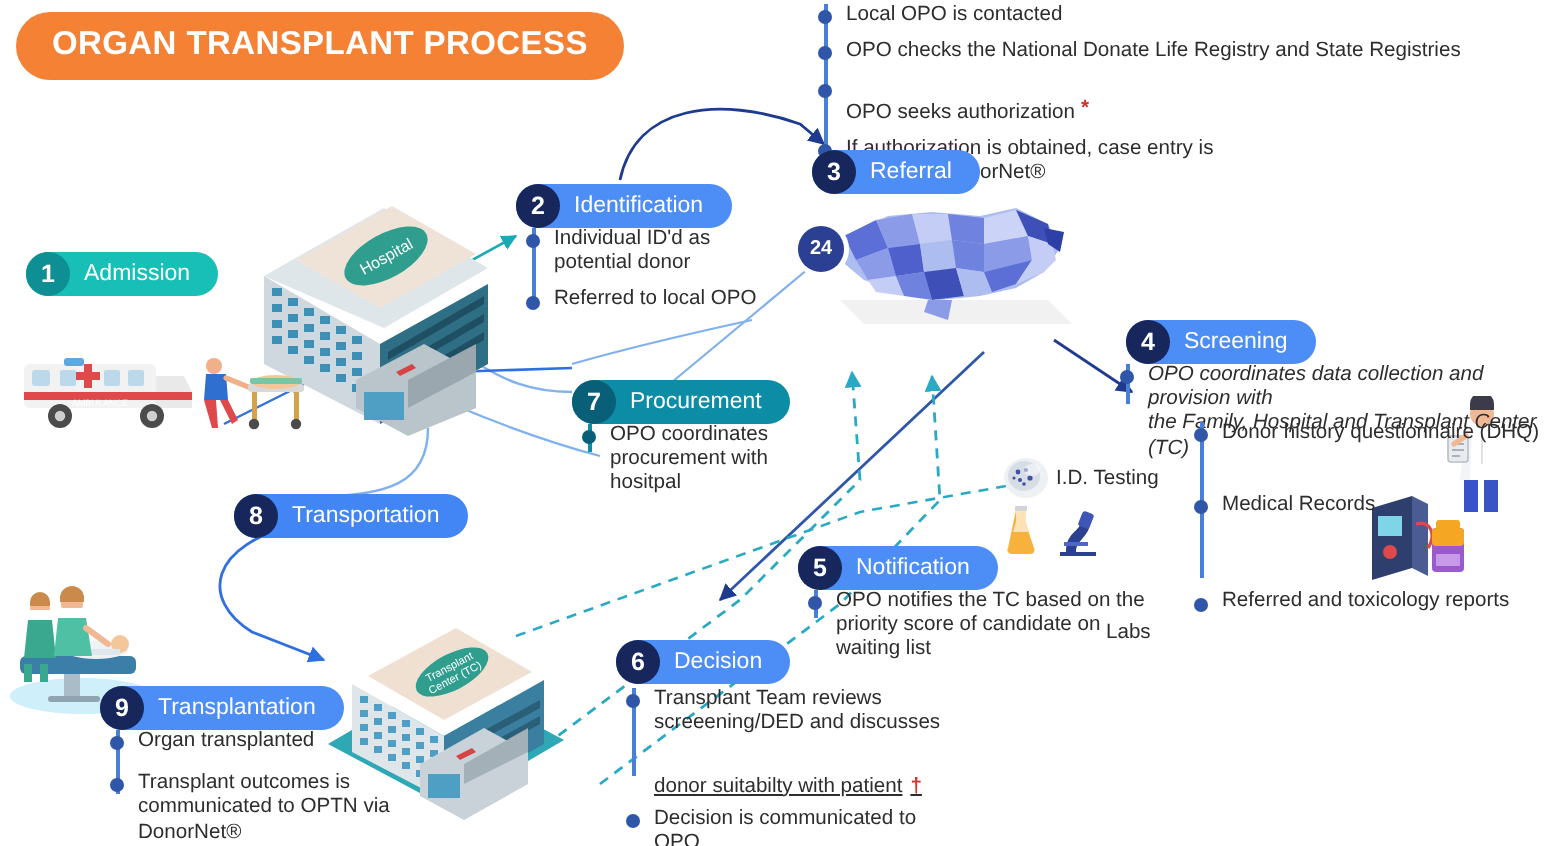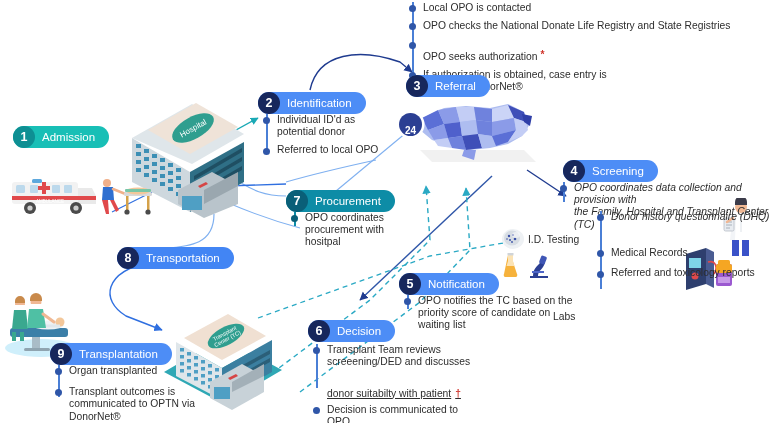--- a/index.html
+++ b/index.html
@@ -103,21 +103,21 @@
     white-space:pre-line;
   }
 
   svg.lay{position:absolute;left:0;top:0;width:783px;height:423px;pointer-events:none;}
 
   
   #badge24{
     width:23px;height:23px;border-radius:50%;
     background:#2b3f93;
     color:#fff;font-size:10px;font-weight:bold;
-    display:flex;align-items:flex-end;justify-content:center;
+    display:flex;align-items:center;justify-content:center;
     box-shadow:0 0 0 2.5px #ffffff;
   }
 </style>
 </head>
 <body>
 
 <div id="canvas">
 
   <svg class="lay" viewBox="0 0 783 423">
     <defs>
@@ -158,20 +158,21 @@
 
     <path d="M376,160 C330,170 300,178 286,182" stroke="#7fb0f0" stroke-width="1.1" fill="none"></path>
 
     <path d="M214,214 C214,250 180,246 150,250" stroke="#7fb0f0" stroke-width="1.2" fill="none"></path>
 
     <path d="M150,262 C104,272 100,300 126,316 L162,330" stroke="#2f6fe0" stroke-width="1.4" fill="none" marker-end="url(#ar-blue)"></path>
 
     <path d="M300,228 C270,220 240,208 226,202" stroke="#7fb0f0" stroke-width="1.1" fill="none"></path>
   </svg>
 
+  <div id="title-banner" class="abs">ORGAN TRANSPLANT PROCESS</div>
 
   <div class="abs" style="left:120px;top:86px;">
     <svg width="132" height="132" viewBox="0 0 132 132">
 
       <polygon points="12,52 72,18 124,48 124,96 72,126 12,96" fill="#ffffff"></polygon>
       <polygon points="12,52 72,18 124,48 72,78" fill="#dfe6ea"></polygon>
 
       <polygon points="28,44 76,17 118,41 70,68" fill="#efe3d8"></polygon>
       <ellipse cx="73" cy="42" rx="23" ry="11" fill="#2f9e8f" transform="rotate(-29 73 42)"></ellipse>
       <text x="73" y="45" font-family="Liberation Sans, sans-serif" font-size="8" fill="#ffffff" text-anchor="middle" transform="rotate(-29 73 42)">Hospital</text>
@@ -468,22 +469,22 @@
     <span class="step-num">4</span>
     <span class="step-label">Screening</span>
   </div>
   <div class="bul-group" style="left:563px;top:182px;width:220px;font-style:italic;">
     <div class="bul-rail rail-dblue" style="height:20px;"></div>
     <div class="bul dot-dblue">OPO coordinates data collection and provision with
 the Family, Hospital and Transplant Center (TC)</div>
   </div>
   <div class="bul-group" style="left:600px;top:211px;width:180px;">
     <div class="bul-rail rail-dblue" style="height:78px;"></div>
-    <div class="bul dot-dblue" style="margin-bottom:24px;font-style:italic;">Donor history questionnaire (DHQ)</div>
-    <div class="bul dot-dblue" style="margin-bottom:8px;">Medical Records</div>
+    <div class="bul dot-dblue" style="margin-bottom:24px;">Donor history questionnaire (DHQ)</div>
+    <div class="bul dot-dblue" style="margin-bottom:36px;">Medical Records</div>
     <div class="bul dot-dblue">Referred and toxicology reports</div>
   </div>
 
   <div class="abs step-pill pill-blue2" style="left:399px;top:273px;">
     <span class="step-num">5</span>
     <span class="step-label">Notification</span>
   </div>
   <div class="bul-group" style="left:407px;top:295px;width:170px;">
     <div class="bul-rail rail-dblue" style="height:14px;"></div>
     <div class="bul dot-dblue">OPO notifies the TC based on the

